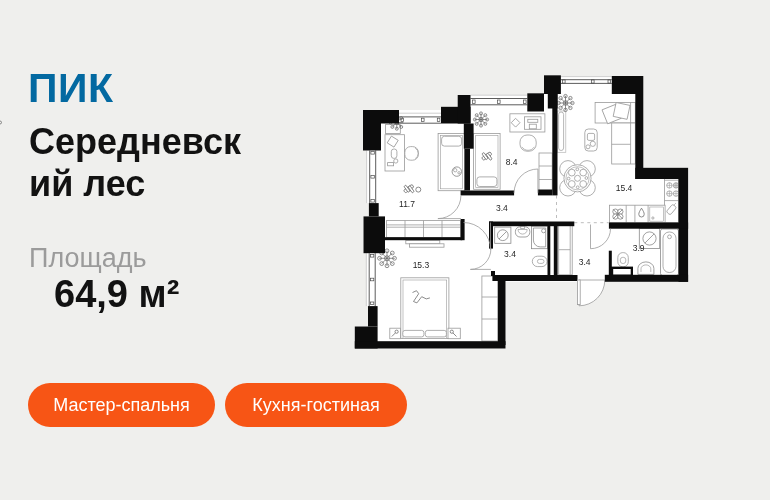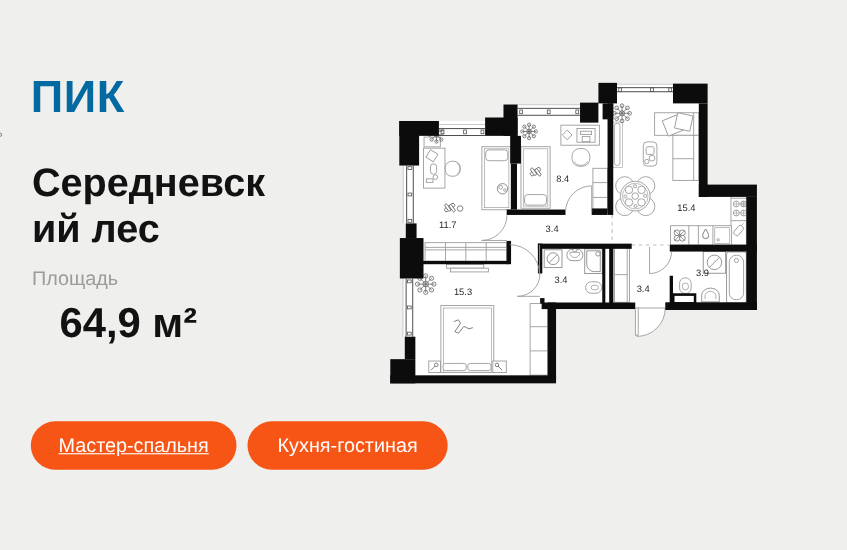--- a/index.html
+++ b/index.html
@@ -4,27 +4,27 @@
 <style>
   html,body{margin:0;padding:0;}
   body{width:770px;height:500px;background:#efefed;font-family:"Liberation Sans",sans-serif;overflow:hidden;position:relative;}
   .abs{position:absolute;}
 </style>
 </head>
 <body>
 
 <div class="abs" style="left:28px;top:65px;color:#0369a1;font-size:41px;font-weight:bold;letter-spacing:0.5px;">ПИК</div>
 
-<div class="abs" style="left:29px;top:121px;color:#121212;font-size:36px;font-weight:bold;line-height:42px;letter-spacing:0px;margin-top:24px;">Середневск<br>ий лес</div>
-
-<div class="abs" style="left:29px;top:243px;color:#9b9b9b;font-size:18px;">Площадь</div>
+<div class="abs" style="left:29px;top:121px;color:#121212;font-size:36px;font-weight:bold;line-height:42px;letter-spacing:0px;">Середневск<br>ий лес</div>
+
+<div class="abs" style="left:29px;top:243px;color:#9b9b9b;font-size:27px;">Площадь</div>
 
 <div class="abs" style="left:29px;top:273px;color:#121212;font-size:38px;font-weight:bold;margin-left:25px;">64,9 м²</div>
 
-<div class="abs" style="left:28px;top:383px;width:187px;height:44px;border-radius:22px;background:#f75515;color:#fff;font-size:18px;display:flex;align-items:center;justify-content:center;text-decoration:underline;">Мастер-спальня</div>
+<div class="abs" style="left:28px;top:383px;width:187px;height:44px;border-radius:22px;background:#f75515;color:#fff;font-size:18px;display:flex;align-items:center;justify-content:center;">Мастер-спальня</div>
 
 <div class="abs" style="left:225px;top:383px;width:182px;height:44px;border-radius:22px;background:#f75515;color:#fff;font-size:18px;display:flex;align-items:center;justify-content:center;">Кухня-гостиная</div>
 
 <svg class="abs" style="left:0;top:0;" width="770" height="500" viewBox="0 0 770 500">
 
 <path fill="#ffffff" d="M363,110 L441,110 L441,106.8 L457.7,106.8 L457.7,95 L527.3,95 L527.3,93.3 L544,93.3 L544,75.3 L560.9,75.3 L560.9,76.2 L611.8,76.2 L611.8,76 L643.3,76 L643.3,94 L643.3,167.8 L688.1,167.8 L688.1,281.8 L505.5,281.8 L505.5,348.5 L354.8,348.5 L354.8,326.5 L368,326.5 L368,306.1 L366.3,306.1 L366.3,253.2 L363.5,253.2 L363.5,216.4 L368.9,216.4 L368.9,203.1 L366.4,203.1 L366.4,150.5 L363,150.5 Z"></path>
 
 <path fill="#ffffff" stroke="#9a9a9a" stroke-width="0.8" d="M579,280 L604.8,280 A25.8,25.8 0 0 1 579,305.8 Z"></path>
 
 <g stroke="#c9c9c9" stroke-width="0.9" fill="none">

